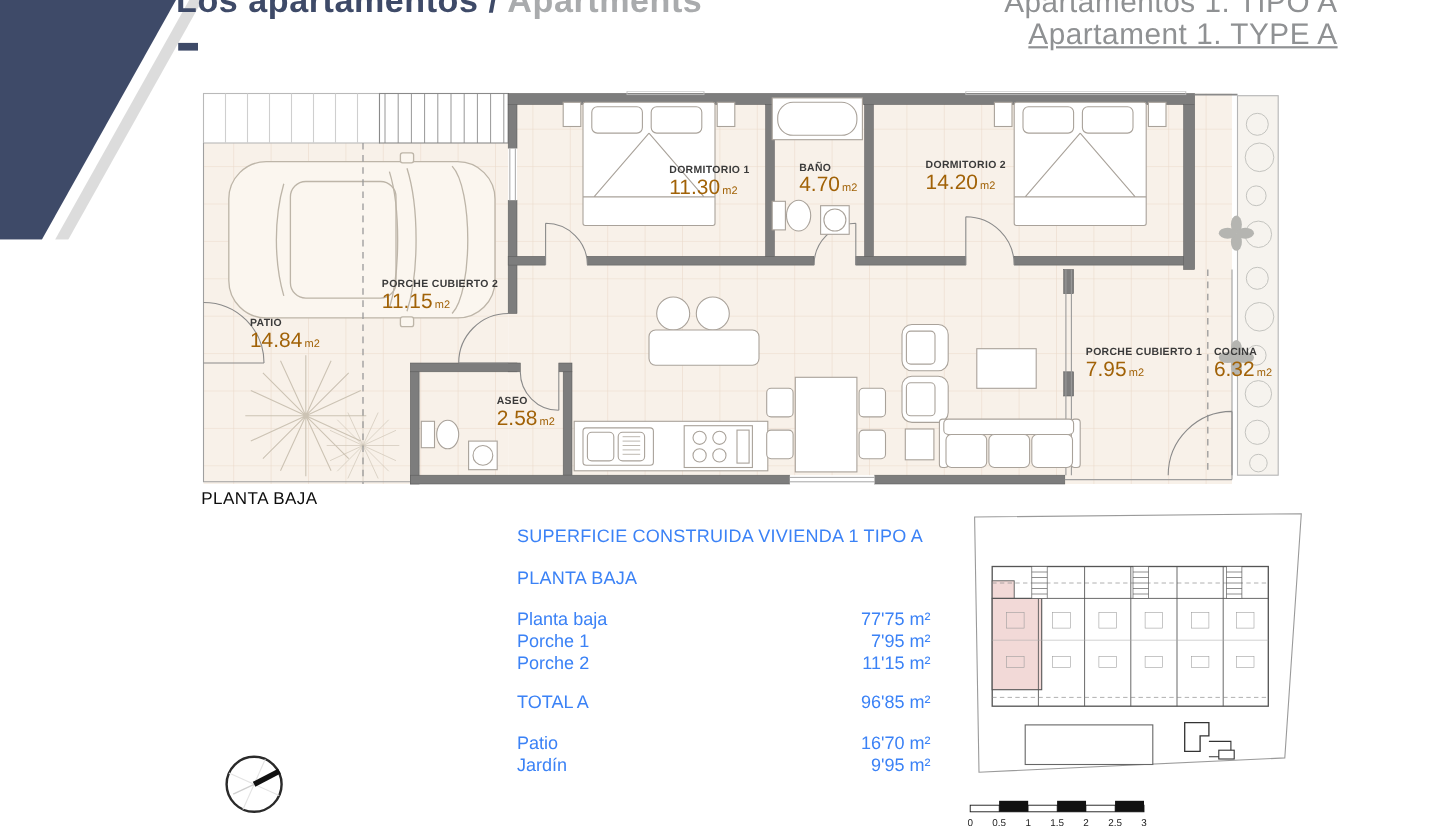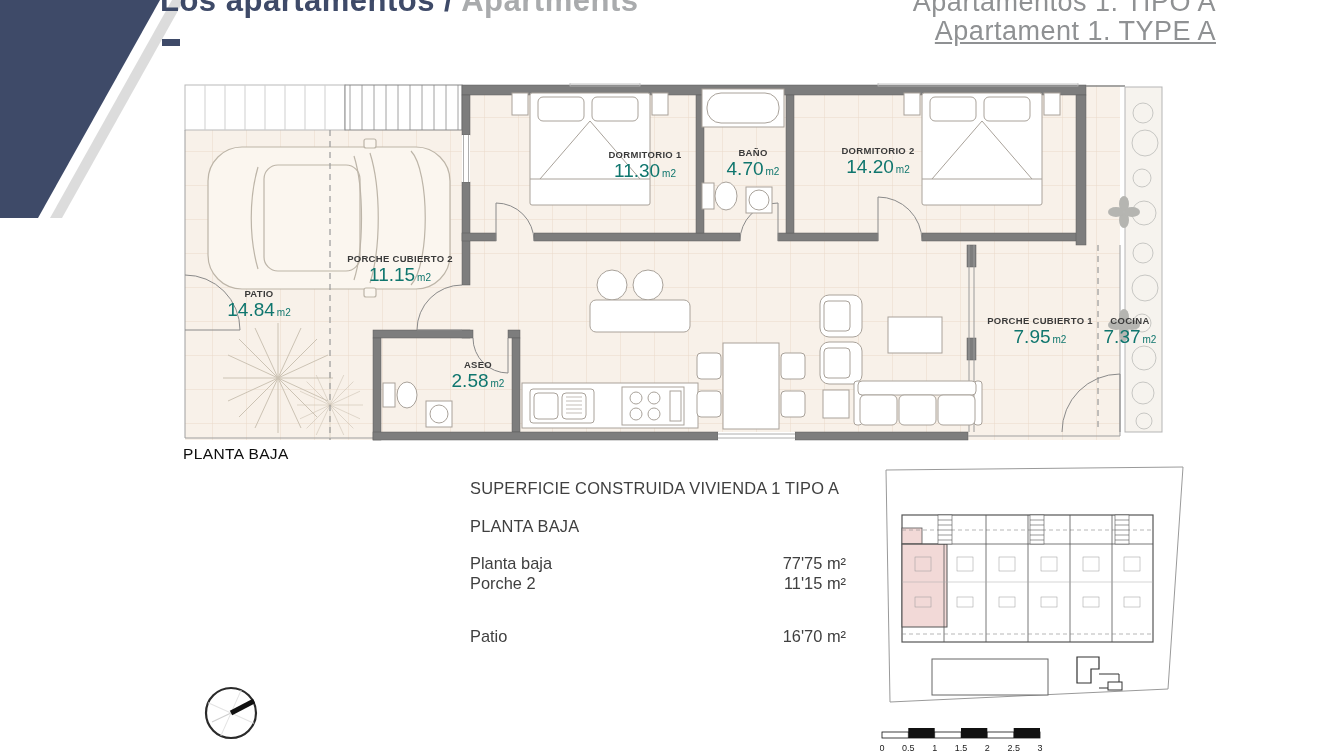--- a/index.html
+++ b/index.html
@@ -18,30 +18,30 @@
     letter-spacing:.5px;color:#3e4a68;white-space:nowrap;}
   .main-title .sec{color:#a9abad;font-weight:bold;}
   .title-dash{position:absolute;left:162px;top:39px;width:18px;height:7px;background:#3e4a68;}
   .hdr-right{position:absolute;right:103px;text-align:right;color:#8f9193;
     font-size:27px;letter-spacing:.5px;white-space:nowrap;}
   .hdr-right.l1{top:-13px;}
   .hdr-right.l2{top:16px;text-decoration:underline;}
   
   .plan{position:absolute;left:178px;top:83px;width:990px;height:362px;}
   .plan svg{position:absolute;left:0;top:0;}
-  .room-label{position:absolute;transform:translateX(-50%);text-align:center;
+  .room-label{position:absolute;transform:translateX(-50%);text-align:left;
     color:#2e2e2e;white-space:nowrap;pointer-events:none;}
   .room-label .rname{font-size:9.5px;font-weight:bold;letter-spacing:.3px;color:#3a3a3a;}
-  .room-label .rarea{font-size:19px;color:#0f766e;line-height:21px;}
+  .room-label .rarea{font-size:19px;color:#a16207;line-height:21px;}
   .room-label .runit{font-size:10px;margin-left:2px;}
   .plan-caption{position:absolute;left:183px;top:445px;font-size:15.5px;color:#0d0d0d;
     letter-spacing:.4px;}
   
   .summary{position:absolute;left:470px;top:478px;width:376px;font-size:16.4px;
-    color:#404040;line-height:20px;}
+    color:#3b82f6;line-height:20px;}
   .summary .ttl{margin-bottom:18px;letter-spacing:.2px;}
   .summary .sub{margin-bottom:17px;letter-spacing:.2px;}
   .srow{display:flex;justify-content:space-between;}
   .sgap{height:16px;}
   .sgap2{height:17px;}
   
   .siteplan{position:absolute;left:880px;top:462px;width:435px;height:294px;}
   .compass{position:absolute;left:198px;top:680px;width:66px;height:66px;}
   .tick{font-family:"Liberation Sans",sans-serif;font-size:9px;fill:#222;}
 </style>
@@ -257,42 +257,54 @@
   <div class="room-label" style="left:300px;top:276px">
     <div class="rname">ASEO</div>
     <div class="rarea"><span>2.58</span><span class="runit">m2</span></div>
   </div>
   <div class="room-label" style="left:862px;top:232px">
     <div class="rname">PORCHE CUBIERTO 1</div>
     <div class="rarea"><span>7.95</span><span class="runit">m2</span></div>
   </div>
   <div class="room-label" style="left:952px;top:232px">
     <div class="rname">COCINA</div>
-    <div class="rarea"><span>7.37</span><span class="runit">m2</span></div>
+    <div class="rarea"><span>6.32</span><span class="runit">m2</span></div>
   </div>
 </div>
 
 <div class="plan-caption">PLANTA BAJA</div>
 
 <div class="summary">
   <div class="ttl">SUPERFICIE CONSTRUIDA VIVIENDA 1 TIPO A</div>
   <div class="sub">PLANTA BAJA</div>
   <div class="srow">
     <span>Planta baja</span>
       <span>77'75 m²</span>
   </div>
   <div class="srow">
+    <span>Porche 1</span>
+      <span>7'95 m²</span>
+  </div>
+  <div class="srow">
     <span>Porche 2</span>
       <span>11'15 m²</span>
   </div>
   <div class="sgap"></div>
+  <div class="srow">
+    <span>TOTAL A</span>
+      <span>96'85 m²</span>
+  </div>
   <div class="sgap2"></div>
   <div class="srow">
     <span>Patio</span>
       <span>16'70 m²</span>
+  </div>
+  <div class="srow">
+    <span>Jardín</span>
+      <span>9'95 m²</span>
   </div>
   <div class="sgap"></div>
 </div>
 
 <div class="siteplan">
 <svg width="435" height="294" viewBox="0 0 435 294">
   <path d="M6,8 L303,5 L288,227 L10,240 Z" fill="#ffffff" stroke="#9a9a9a" stroke-width="1"></path>
   <rect x="22" y="53" width="251" height="127" fill="#ffffff" stroke="#555555" stroke-width="1.2"></rect>
   <rect x="22" y="66" width="20" height="16" fill="#f2d9d7" stroke="#555555" stroke-width=".8"></rect>
   <rect x="22" y="82" width="45" height="83" fill="#f2d9d7" stroke="#555555" stroke-width="1"></rect>

